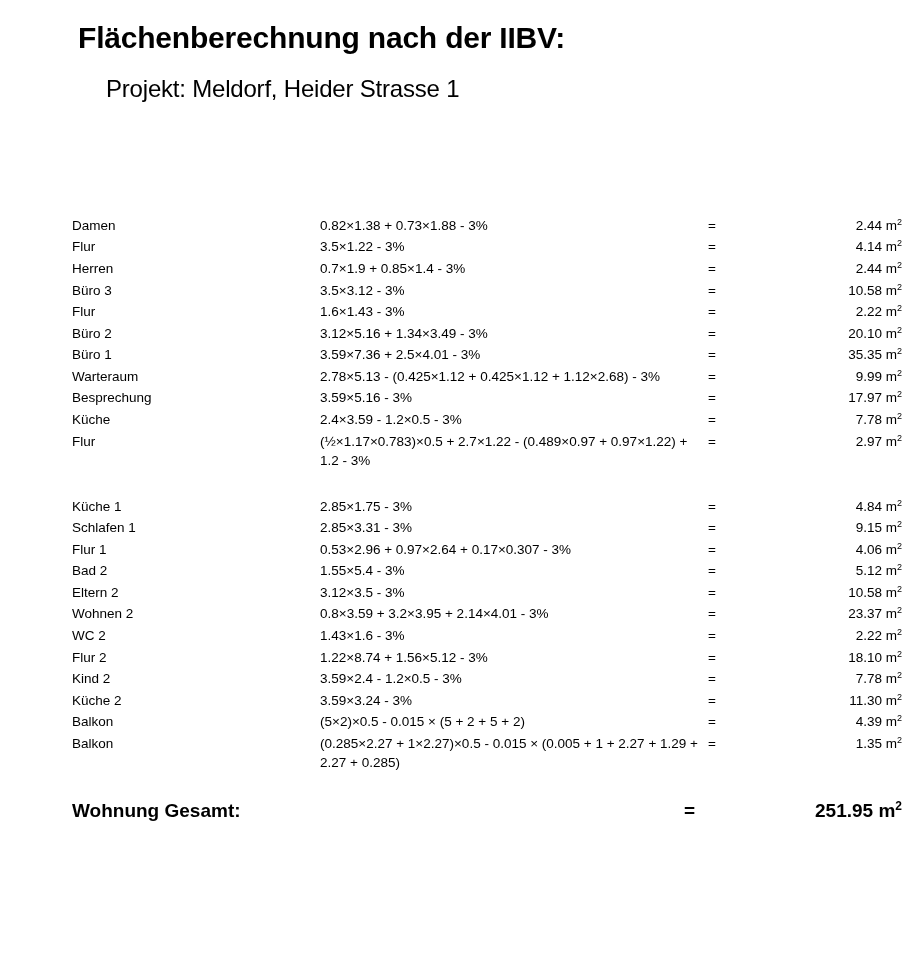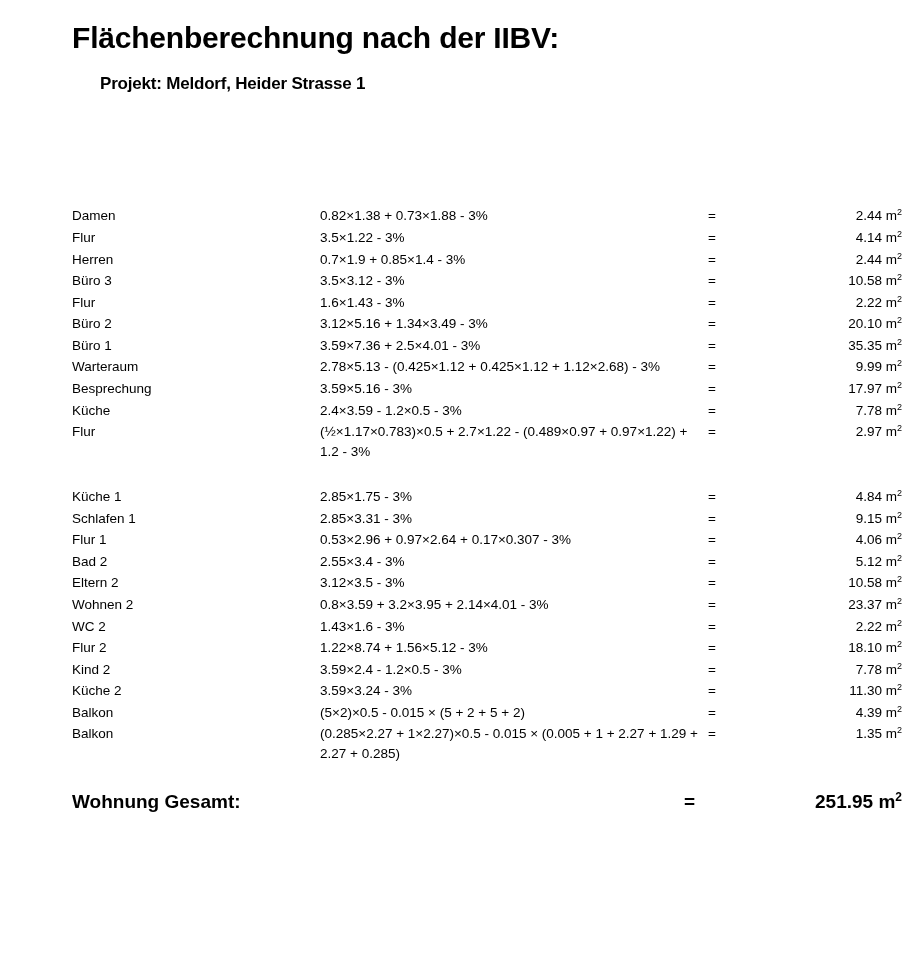--- a/index.html
+++ b/index.html
@@ -16,31 +16,32 @@
     overflow: hidden;
   }
   .page {
     width: 922px;
     height: 960px;
     position: relative;
     box-sizing: border-box;
   }
   .title-block {
     padding-top: 18px;
+    padding-left: 6px;
   }
   .title-line-1 {
     font-size: 30px;
     font-weight: bold;
     margin-left: 72px;
     letter-spacing: -0.2px;
     line-height: 1.35;
   }
   .title-line-2 {
-    font-size: 17px;
-    font-weight: bold;
+    font-size: 24px;
+    font-weight: normal;
     margin-left: 100px;
     margin-top: 14px;
     letter-spacing: -0.2px;
     line-height: 1.35;
   }
   .rows-area {
     margin-top: 110px;
     margin-left: 72px;
     width: 830px;
   }
@@ -207,21 +208,21 @@
             <td class="c-value"><span>9.15</span> <span>m</span><sup class="unit">2</sup></td>
           </tr>
           <tr>
             <td class="c-label">Flur 1</td>
             <td class="c-formula">0.53×2.96 + 0.97×2.64 + 0.17×0.307 - 3%</td>
             <td class="c-eq">=</td>
             <td class="c-value"><span>4.06</span> <span>m</span><sup class="unit">2</sup></td>
           </tr>
           <tr>
             <td class="c-label">Bad 2</td>
-            <td class="c-formula">2.55×3.4 - 3%</td>
+            <td class="c-formula">1.55×5.4 - 3%</td>
             <td class="c-eq">=</td>
             <td class="c-value"><span>5.12</span> <span>m</span><sup class="unit">2</sup></td>
           </tr>
           <tr>
             <td class="c-label">Eltern 2</td>
             <td class="c-formula">3.12×3.5 - 3%</td>
             <td class="c-eq">=</td>
             <td class="c-value"><span>10.58</span> <span>m</span><sup class="unit">2</sup></td>
           </tr>
           <tr>

